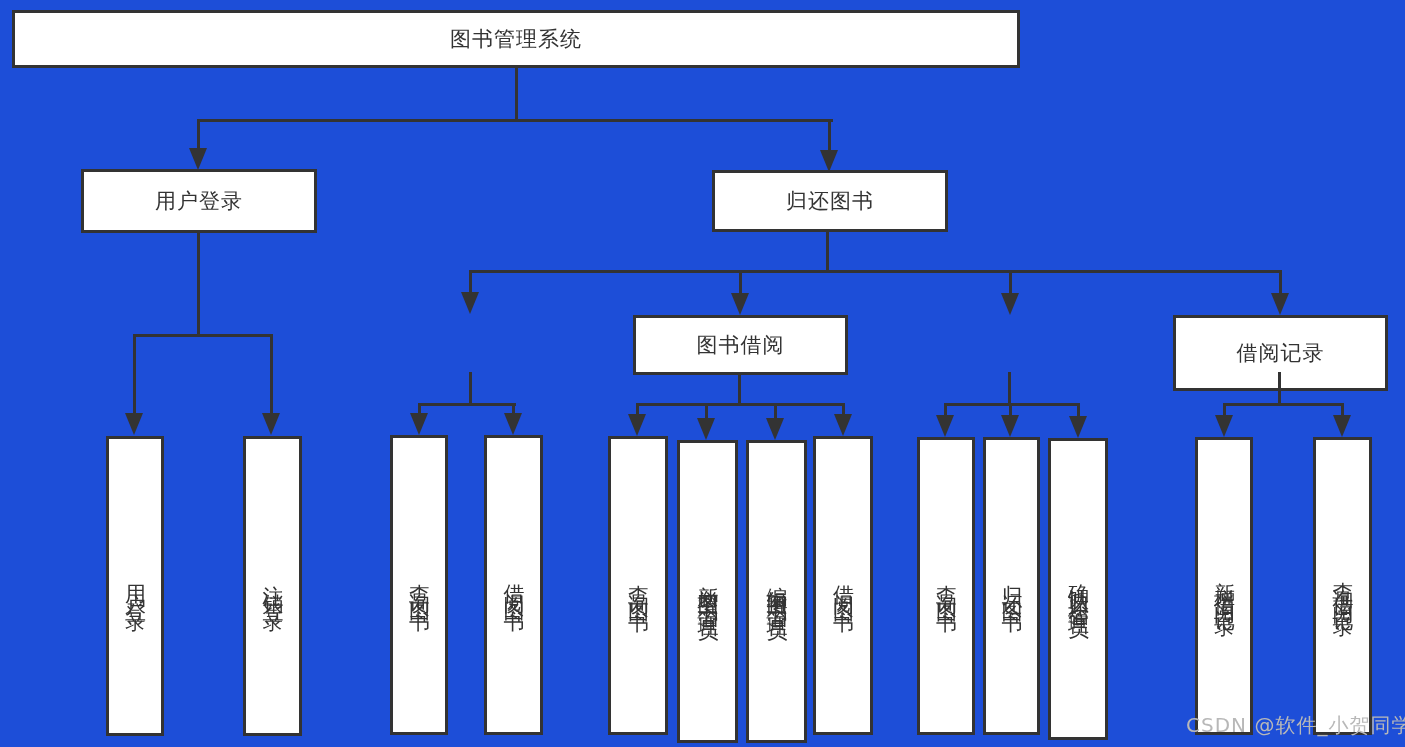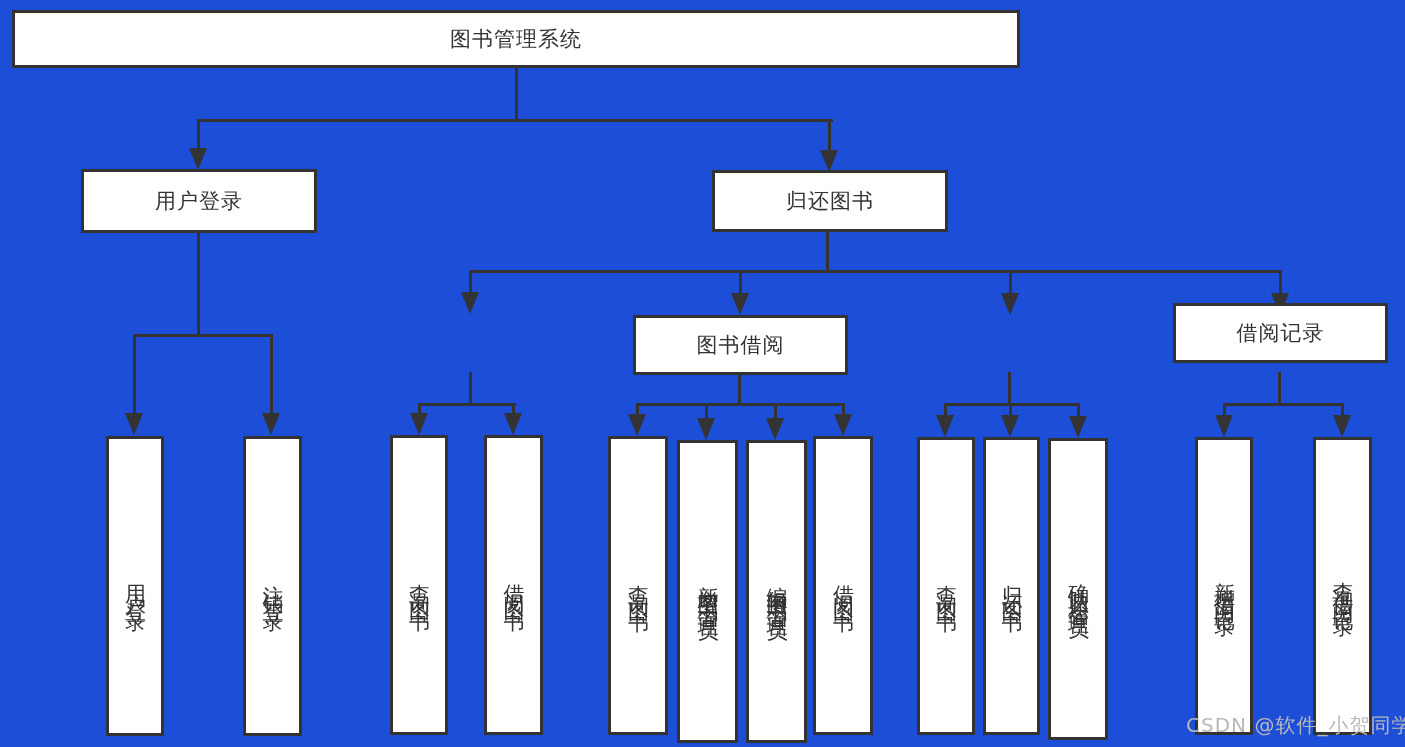--- a/index.html
+++ b/index.html
@@ -103,21 +103,21 @@
   <div class="vline" style="left:739px;top:270px;width:3px;height:24px;"></div>
   <div class="arrowhead" style="left:731px;top:293px;"></div>
   <div class="vline" style="left:1009px;top:270px;width:3px;height:24px;"></div>
   <div class="arrowhead" style="left:1001px;top:293px;"></div>
   <div class="vline" style="left:1279px;top:270px;width:3px;height:24px;"></div>
   <div class="arrowhead" style="left:1271px;top:293px;"></div>
 
   <div class="hbox" style="left:633px;top:315px;width:215px;height:60px;">
     <span>图书借阅</span>
   </div>
-  <div class="hbox" style="left:1173px;top:303px;width:215px;height:60px;font-family:Liberation Mono, monospace;">
+  <div class="hbox" style="left:1173px;top:315px;width:215px;height:76px;font-family:Liberation Mono, monospace;">
     <span>借阅记录</span>
   </div>
 
   <div class="vline" style="left:469px;top:372px;width:3px;height:34px;"></div>
   <div class="hline" style="left:418px;top:403px;width:98px;height:3px;"></div>
   <div class="vline" style="left:418px;top:403px;width:3px;height:12px;"></div>
   <div class="arrowhead" style="left:410px;top:413px;"></div>
   <div class="vline" style="left:512px;top:403px;width:3px;height:12px;"></div>
   <div class="arrowhead" style="left:504px;top:413px;"></div>
 

